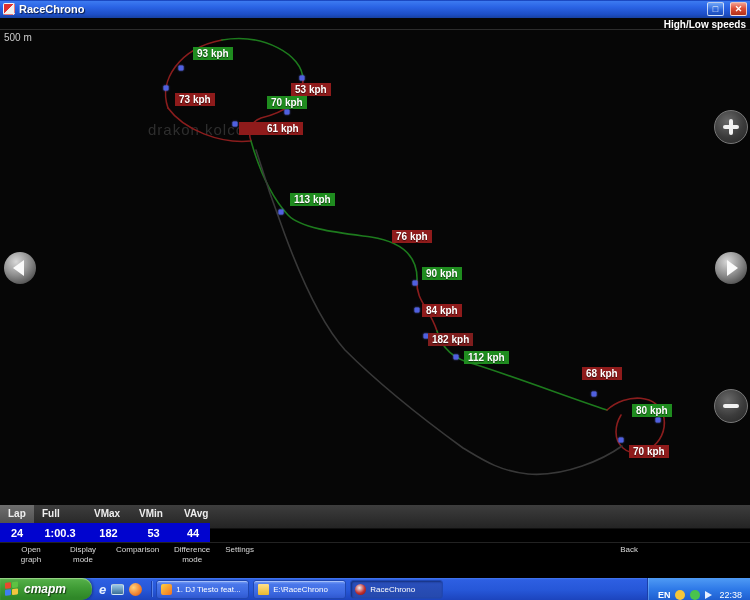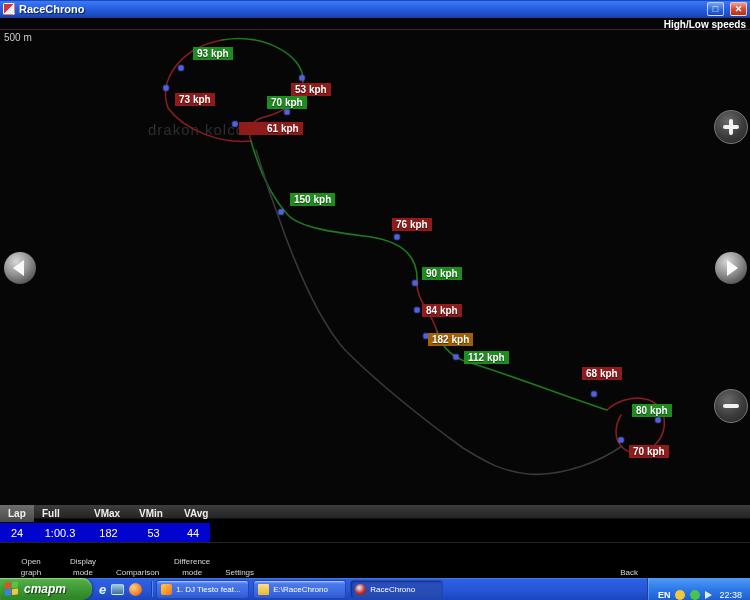--- a/index.html
+++ b/index.html
@@ -47,33 +47,33 @@
   .zoom-btn { position:absolute; right:2px; width:34px; height:34px; border-radius:50%;
     background: radial-gradient(circle at 40% 32%,#6a6a6a,#3b3b3b 55%,#242424);
     border:1px solid #787878; cursor:pointer; }
   .zoom-plus  { top:92px; }
   .zoom-minus { top:371px; }
   .zoom-btn .h { position:absolute; left:8px; top:14px; width:16px; height:4px; background:#f2f2f2; border-radius:2px; }
   .zoom-btn .v { position:absolute; left:14px; top:8px; width:4px; height:16px; background:#f2f2f2; border-radius:2px; }
 
   
   .table-section { position:absolute; top:505px; left:0; width:750px; height:40px; background:#000; }
-  .thead { position:absolute; top:0; left:0; width:750px; height:14px;
+  .thead { position:absolute; top:0; left:0; width:750px; height:24px;
     background: linear-gradient(#3d3d3d,#242424); border-bottom:1px solid #101010;
     display:grid; grid-template-columns:34px 52px 45px 45px 45px 1fr; align-items:center; }
   .thead .cell { color:#eee; font-size:10px; font-weight:bold; padding-left:8px; height:100%; line-height:17px; }
   .thead .cell.lap { background: linear-gradient(#6e6e6e,#4a4a4a); }
   .trow { position:absolute; top:18px; left:0; width:210px; height:19px; background:#0104cf;
     display:grid; grid-template-columns:34px 52px 45px 45px 34px; align-items:center; cursor:pointer; }
-  .trow .cell { color:#fff; font-size:11px; font-weight:normal; text-align:center; }
+  .trow .cell { color:#fff; font-size:11px; font-weight:bold; text-align:center; }
   .row-line { position:absolute; top:37px; left:0; width:750px; border-top:1px solid #222; }
 
   
   .toolbar { position:absolute; top:545px; left:0; width:650px; height:33px; background:#000;
-    display:flex; align-items:flex-end; gap:14px; padding:0 12px; }
+    display:flex; align-items:flex-start; gap:14px; padding:0 12px; }
   .tb-btn { color:#d8d8d8; font-size:8px; text-align:center; line-height:1.3; cursor:pointer; }
   .tb-btn.two { width:38px; }
   .tb-back { margin-left:auto; }
 
   
   .taskbar { position:absolute; top:578px; left:0; width:750px; height:22px;
     background: linear-gradient(to bottom,#4579f2 0%,#2d5fe2 8%,#2657d8 55%,#1c44bd 100%);
     display:flex; align-items:stretch; }
   .start-btn { width:92px; flex:0 0 auto;
     background: linear-gradient(to bottom,#58b24c 0%,#3f9c35 45%,#2f8728 90%);
@@ -158,29 +158,29 @@
     <div class="badge" style="left: 193px; top: 29px; background: rgb(31, 140, 31);">93 kph</div>
     <div class="dot" style="left: 166px; top: 70px; background: rgb(80, 96, 224);"></div>
     <div class="badge" style="left: 175px; top: 75px; background: rgb(143, 27, 27);">73 kph</div>
     <div class="dot" style="left: 302px; top: 60px; background: rgb(80, 96, 224);"></div>
     <div class="badge" style="left: 291px; top: 65px; background: rgb(143, 27, 27);">53 kph</div>
     <div class="dot" style="left: 287px; top: 94px; background: rgb(80, 96, 224);"></div>
     <div class="badge" style="left: 267px; top: 78px; background: rgb(31, 140, 31);">70 kph</div>
     <div class="dot" style="left: 235px; top: 106px; background: rgb(80, 96, 224);"></div>
     <div class="badge" style="left: 239px; top: 104px; background: rgb(143, 27, 27); padding-left: 28px;">61 kph</div>
     <div class="dot" style="left: 281px; top: 194px; background: rgb(80, 96, 224);"></div>
-    <div class="badge" style="left: 290px; top: 175px; background: rgb(31, 140, 31);">150 kph</div>
+    <div class="badge" style="left: 290px; top: 175px; background: rgb(31, 140, 31);">113 kph</div>
     <div class="dot" style="left: 397px; top: 219px; background: rgb(80, 96, 224);"></div>
-    <div class="badge" style="left: 392px; top: 200px; background: rgb(143, 27, 27);">76 kph</div>
+    <div class="badge" style="left: 392px; top: 212px; background: rgb(143, 27, 27);">76 kph</div>
     <div class="dot" style="left: 415px; top: 265px; background: rgb(80, 96, 224);"></div>
     <div class="badge" style="left: 422px; top: 249px; background: rgb(31, 140, 31);">90 kph</div>
     <div class="dot" style="left: 417px; top: 292px; background: rgb(80, 96, 224);"></div>
     <div class="badge" style="left: 422px; top: 286px; background: rgb(143, 27, 27);">84 kph</div>
     <div class="dot" style="left: 426px; top: 318px; background: rgb(80, 96, 224);"></div>
-    <div class="badge" style="left: 428px; top: 315px; background: #a16207;">182 kph</div>
+    <div class="badge" style="left: 428px; top: 315px; background: #7f1d1d;">182 kph</div>
     <div class="dot" style="left: 456px; top: 339px; background: rgb(80, 96, 224);"></div>
     <div class="badge" style="left: 464px; top: 333px; background: rgb(31, 140, 31);">112 kph</div>
     <div class="dot" style="left: 594px; top: 376px; background: rgb(80, 96, 224);"></div>
     <div class="badge" style="left: 582px; top: 349px; background: rgb(143, 27, 27); text-align: center;">68 kph</div>
     <div class="dot" style="left: 658px; top: 402px; background: rgb(80, 96, 224);"></div>
     <div class="badge" style="left: 632px; top: 386px; background: rgb(31, 140, 31);">80 kph</div>
     <div class="dot" style="left: 621px; top: 422px; background: rgb(80, 96, 224);"></div>
     <div class="badge" style="left: 629px; top: 427px; background: rgb(143, 27, 27);">70 kph</div>
   </div>
 

